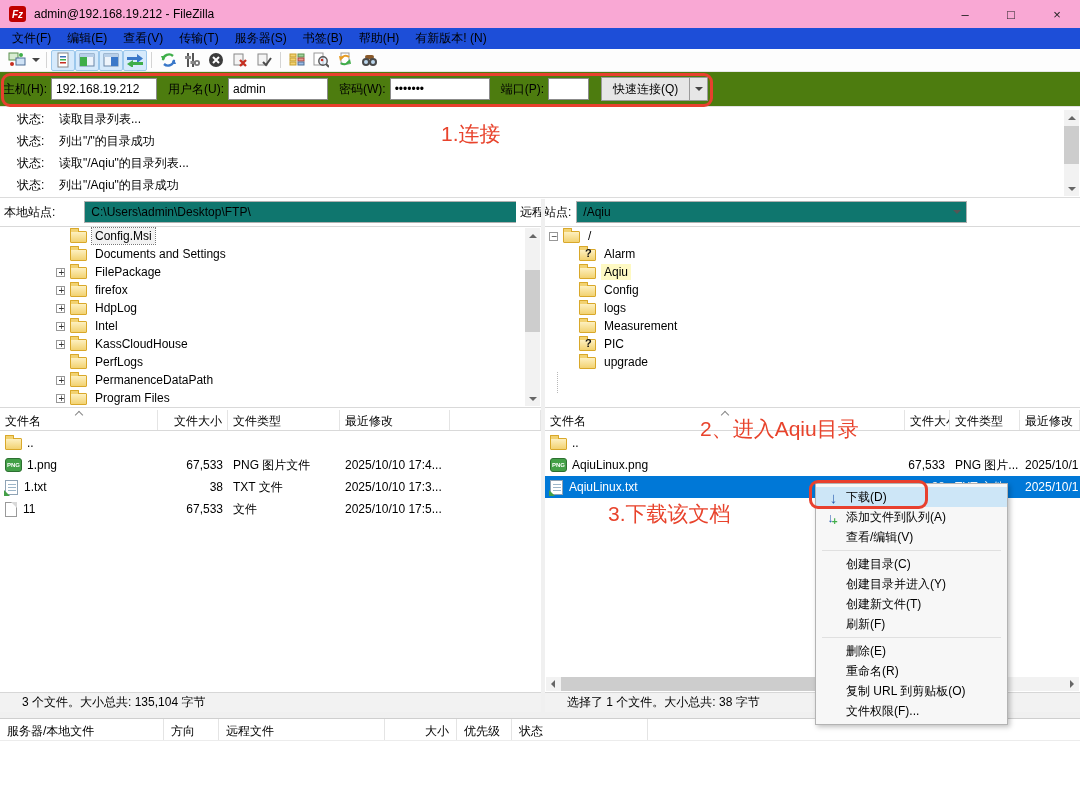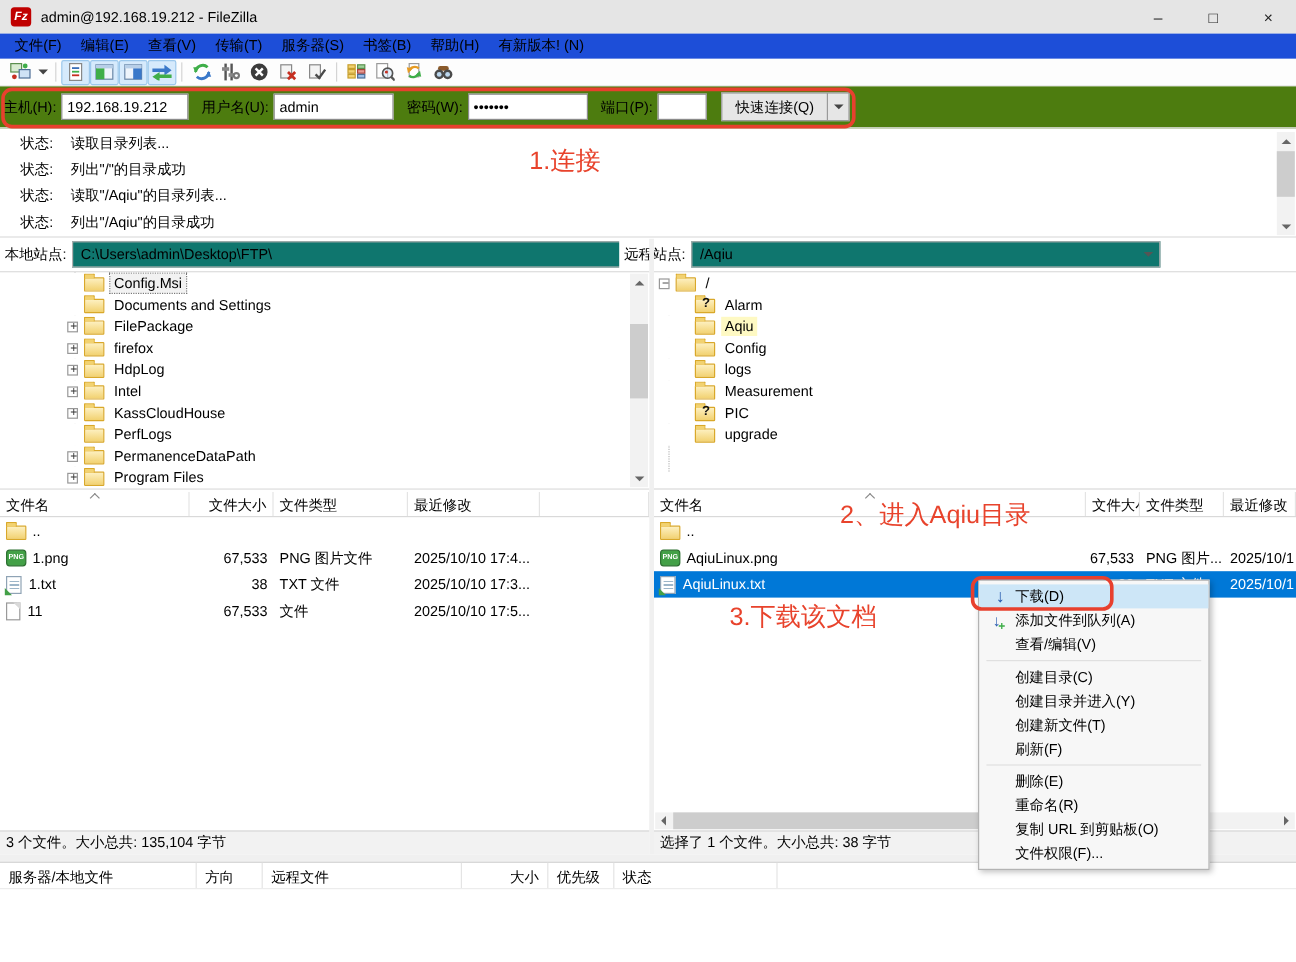--- a/index.html
+++ b/index.html
@@ -1,20 +1,20 @@
 <!DOCTYPE html>
 <html><head>
 <meta charset="utf-8">
 <style>
   * { box-sizing: border-box; }
   body { margin:0; font-family:"Liberation Sans","DejaVu Sans",sans-serif; background:#fff; }
   .app { position:relative; width:1080px; height:802px; background:#fff; overflow:hidden; font-size:12px; color:#000; }
 
   
-  .titlebar { position:absolute; top:0; left:0; width:100%; height:28px; display:flex; align-items:center; background:#e5e5e5; }
+  .titlebar { position:absolute; top:0; left:0; width:100%; height:28px; display:flex; align-items:center; background:#f9a8d4; }
   .fz-logo { width:17px; height:16px; margin-left:9px; background:#c00000; border-radius:3px; color:#fff;
              font-size:10px; font-weight:bold; font-style:italic; display:flex; align-items:center; justify-content:center; }
   .title-text { margin-left:8px; font-size:12px; }
   .win-controls { margin-left:auto; display:flex; height:100%; }
   .win-btn { width:46px; height:100%; display:flex; align-items:center; justify-content:center; font-size:13px; color:#222; }
 
   
   .menubar { position:absolute; top:28px; left:0; width:100%; height:21px; display:flex; align-items:center; padding-left:4px; background:#1d4ed8; }
   .menu-item { padding:2px 8px; cursor:default; }
 
@@ -42,21 +42,21 @@
   .log-line { height:22px; display:flex; align-items:center; }
   .log-label { margin-left:17px; width:34px; }
   .log-text { margin-left:8px; }
   .vscroll { position:absolute; top:2px; right:1px; width:15px; height:86px; background:#f2f2f2; }
   .vscroll .sb-btn { width:15px; height:15px; display:flex; align-items:center; justify-content:center; }
   .vscroll .sb-down { position:absolute; bottom:0; }
   .vscroll .thumb { position:absolute; left:0; top:16px; width:15px; height:38px; background:#cdcdcd; }
 
   
   .sitebar { position:absolute; top:199px; height:26px; display:flex; align-items:center; background:#fff; }
-  .sitebar.local { left:0; width:541px; }
+  .sitebar.local { left:0; width:541px;gap:24px; }
   .sitebar.remote { left:516px; width:453px; }
   .site-label { margin:0 5px 0 4px; white-space:nowrap; }
   .combo { flex:1; height:22px; border:1px solid #b0b0b0; background:#0f766e; display:flex; align-items:center; padding:0 6px; position:relative; margin-right:2px; }
   .combo .arr-down { position:absolute; right:5px; border-top-color:#555; }
 
   .vsplit { position:absolute; top:199px; left:541px; width:4px; height:513px; background:#f0f0f0; }
 
   
   .treepane { position:absolute; top:226px; height:182px; background:#fff; border-top:1px solid #d9d9d9; border-bottom:1px solid #d9d9d9; overflow:hidden; }
   .treepane.local { left:0; width:541px; }
@@ -114,21 +114,21 @@
   .lc-name { width:158px; } .lc-size { width:70px; } .lc-type { width:112px; } .lc-mod { width:110px; } .lc-rest { flex:1; }
   .rc-name { width:360px; } .rc-size { width:45px; } .rc-type { width:70px; } .rc-mod { flex:1; }
 
   
   .hscroll { position:absolute; top:677px; left:546px; width:533px; height:14px; background:#f2f2f2; }
   .hscroll .sb-btn { position:absolute; top:0; width:14px; height:14px; display:flex; align-items:center; justify-content:center; }
   .hscroll .sb-right { right:0; }
   .hscroll .thumb { position:absolute; left:15px; top:0; width:290px; height:14px; background:#cdcdcd; }
 
   
-  .statusbar { position:absolute; top:692px; height:20px; background:#f2f2f2; border-top:1px solid #d7d7d7; display:flex; align-items:center; padding-left:5px; }
+  .statusbar { position:absolute; top:692px; height:20px; background:#f2f2f2; border-top:1px solid #d7d7d7; display:flex; align-items:center; padding-left:22px; }
   .statusbar.local { left:0; width:541px; }
   .statusbar.remote { left:545px; width:535px; }
 
   .hsplit { position:absolute; top:712px; left:0; width:1080px; height:6px; background:#f0f0f0; }
 
   
   .queue { position:absolute; top:718px; left:0; width:1080px; height:30px; background:#fff; border-top:1px solid #cfcfcf; }
   .queue .qh { display:flex; height:22px; border-bottom:1px solid #ececec; }
   .queue .col { border-right:1px solid #e4e4e4; padding:4px 7px; white-space:nowrap; overflow:hidden; }
   .qc0 { width:164px; } .qc1 { width:55px; } .qc2 { width:166px; } .qc3 { width:72px; text-align:right; } .qc4 { width:55px; } .qc5 { width:136px; }

